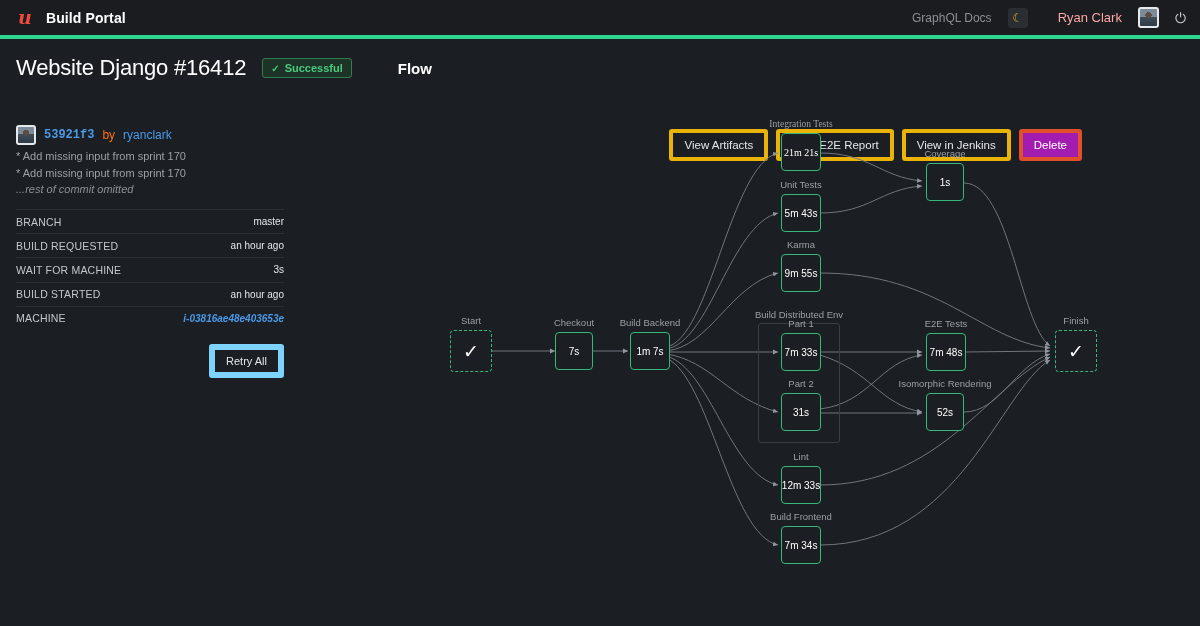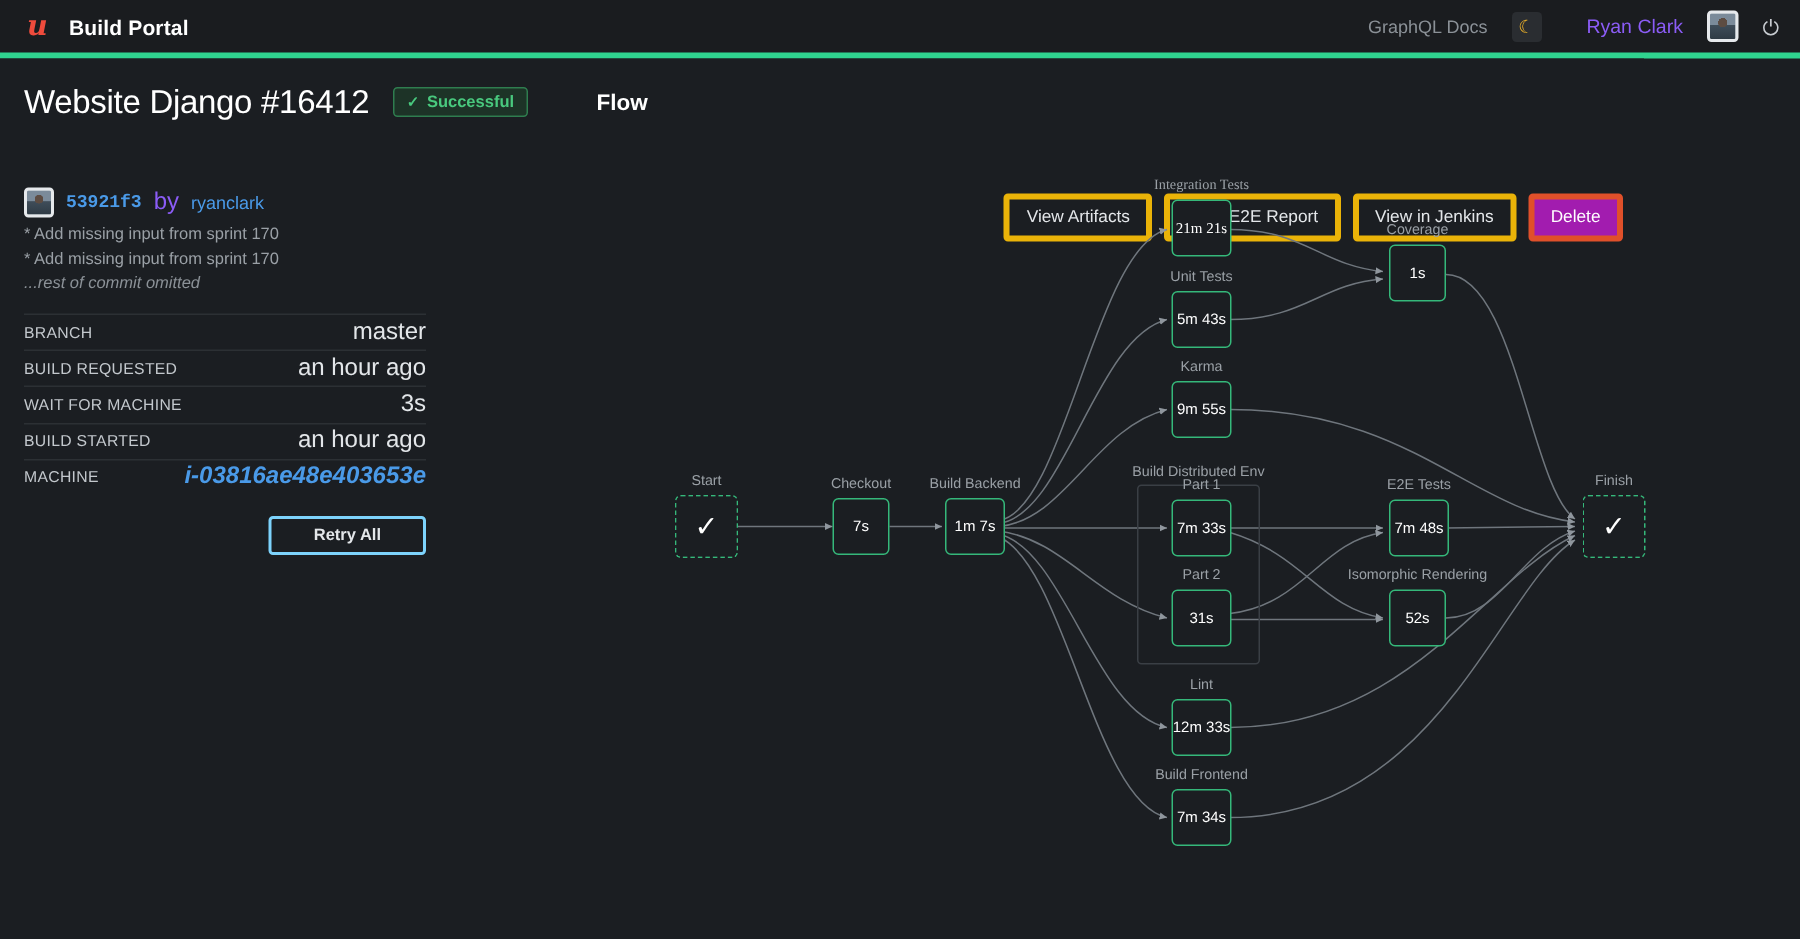--- a/index.html
+++ b/index.html
@@ -32,21 +32,21 @@
   .nav-link { color: #9ca3aa; font-size: 12.5px; }
   .nav-link.active { color: #ffffff; font-weight: 700; }
   .topbar-right { margin-left: auto; display: flex; align-items: center; gap: 16px; }
   .docs-link { color: #8b9197; font-size: 12px; }
   .moon {
     width: 20px; height: 20px; border-radius: 3px;
     background: #2a2d31;
     display: flex; align-items: center; justify-content: center;
     color: #f0b429; font-size: 12px; line-height: 1;
   }
-  .username { color: #8b5cf6; font-size: 13px; padding-left: 14px; }
+  .username { color: #fca5a5; font-size: 13px; padding-left: 14px; }
   .avatar-top {
     width: 21px; height: 21px; border-radius: 3px;
     background: #cfd4d8; border: 2px solid #e6e9ec;
     overflow: hidden; position: relative;
   }
   .avatar-top::before {
     content: ""; position: absolute; inset: 0;
     background:
       radial-gradient(circle at 50% 36%, #5d4c42 0 22%, transparent 23%),
       linear-gradient(180deg, #7b8b9a 0 45%, #3f4d59 46%, #2f3b45 100%);
@@ -87,41 +87,41 @@
     background: #cfd4d8; border: 2px solid #e6e9ec;
     overflow: hidden; position: relative; flex: none;
   }
   .avatar-sm::before {
     content: ""; position: absolute; inset: 0;
     background:
       radial-gradient(circle at 50% 36%, #5d4c42 0 22%, transparent 23%),
       linear-gradient(180deg, #7b8b9a 0 45%, #3f4d59 46%, #2f3b45 100%);
   }
   .sha { color: #4a9ae8; font-size: 12px; font-weight: 700; font-family: "Liberation Mono", monospace; }
-  .by { color: #8b5cf6; font-size: 16px; }
+  .by { color: #f97316; font-size: 12px; }
   .author { color: #4a9ae8; font-size: 12px; }
 
   .commit-title { color: #ffffff; font-size: 11.5px; font-weight: 700; margin-top: 13px; }
   .commit-line { color: #9aa0a6; font-size: 11px; margin-top: 5px; }
   .commit-omitted { color: #8b9197; font-size: 11px; font-style: italic; margin-top: 4px; }
 
   .meta { margin-top: 14px; }
   .meta-row {
     display: flex; align-items: center; justify-content: space-between;
     border-top: 1px solid #2c3034;
     height: 24.2px;
   }
   .meta-key { color: #c3c8cd; font-size: 10.5px; letter-spacing: .2px; }
-  .meta-val { color: #e3e6e9; font-size: 16px; }
+  .meta-val { color: #e3e6e9; font-size: 10px; }
   .meta-val.link { color: #4a9ae8; font-weight: 700; font-style: italic; }
 
   .retry-wrap { display: flex; justify-content: flex-end; margin-top: 14px; }
   .retry-btn {
-    border: 2px solid #7dd3fc; background: transparent; color: #e4e7ea;
-    font-size: 11px; font-weight: 700; border-radius: 3px; padding: 5px 28px;
+    border: 6px solid #7dd3fc; background: transparent; color: #e4e7ea;
+    font-size: 11px; font-weight: 400; border-radius: 3px; padding: 5px 11px;
     font-family: "Liberation Sans", sans-serif;
   }
 
   
   .canvas { position: absolute; left: 300px; top: 46px; width: 900px; height: 541px; }
   .canvas svg { position: absolute; left: 0; top: 0; }
   .node { position: absolute; }
   .node-label {
     position: absolute; left: 50%; transform: translateX(-50%);
     bottom: 100%; margin-bottom: 4px;

